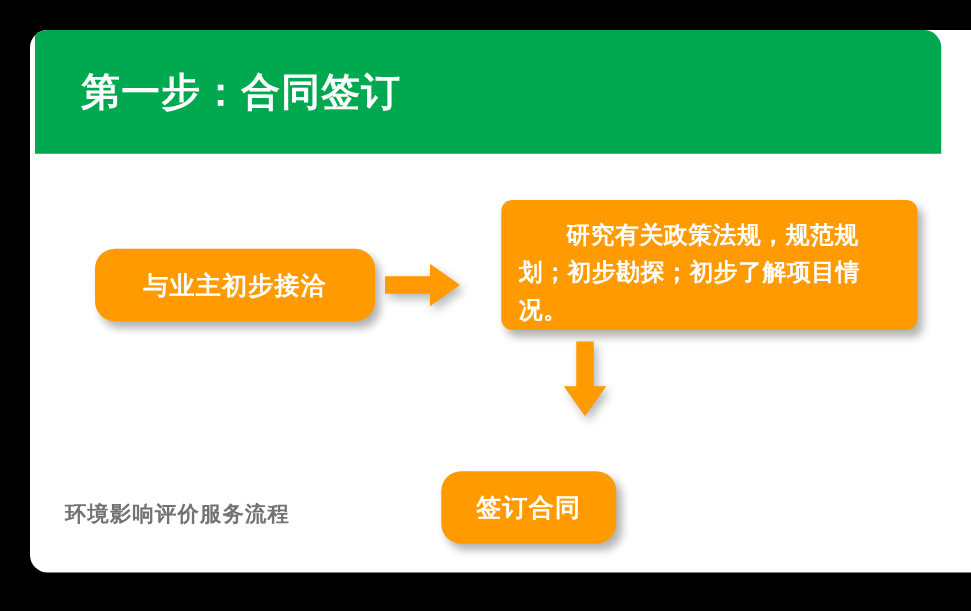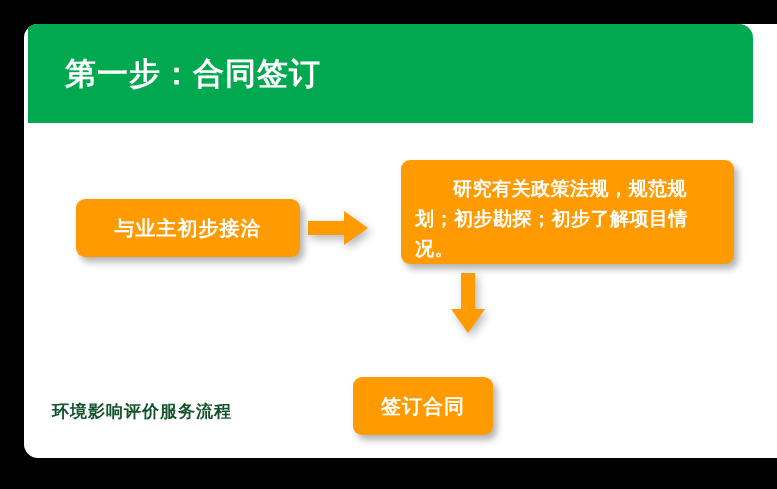--- a/index.html
+++ b/index.html
@@ -63,20 +63,21 @@
     box-shadow: 4px 5px 7px rgba(0,0,0,0.30);
     color: #ffffff;
     font-weight: bold;
     box-sizing: border-box;
   }
   .node-center {
     display: flex;
     align-items: center;
     justify-content: center;
     text-align: center;
+    border-radius: 16px;
   }
 
   #node-contact {
     left: 52px;
     top: 175px;
     width: 224px;
     height: 58px;
     font-size: 20px;
     letter-spacing: 1px;
   }
@@ -123,21 +124,21 @@
     height: 60px;
   }
 
   
   #caption {
     position: absolute;
     left: 28px;
     top: 376px;
     font-size: 17px;
     font-weight: bold;
-    color: #14532d;
+    color: #737373;
     letter-spacing: 1px;
     white-space: nowrap;
   }
 </style>
 </head>
 <body>
 
 <div id="canvas">
 
   <div id="slide">

